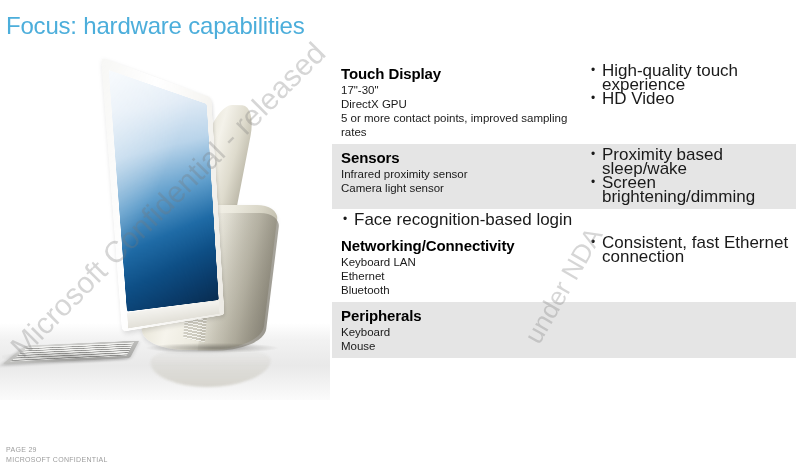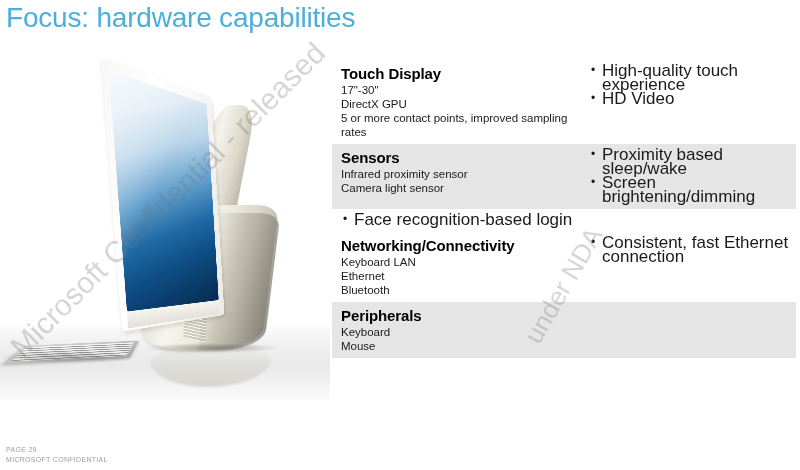--- a/index.html
+++ b/index.html
@@ -13,22 +13,22 @@
     position: relative;
     overflow: hidden;
     font-family: "Liberation Sans", sans-serif;
     color: #000000;
   }
 
   
   #slide-title {
     position: absolute;
     left: 6px;
-    top: 2px;
-    font-size: 28px;
+    top: 12px;
+    font-size: 24px;
     font-weight: 300;
     letter-spacing: -0.2px;
     color: #4CAEDB;
     white-space: nowrap;
   }
 
   
   #product-photo {
     position: absolute;
     left: 0px;

